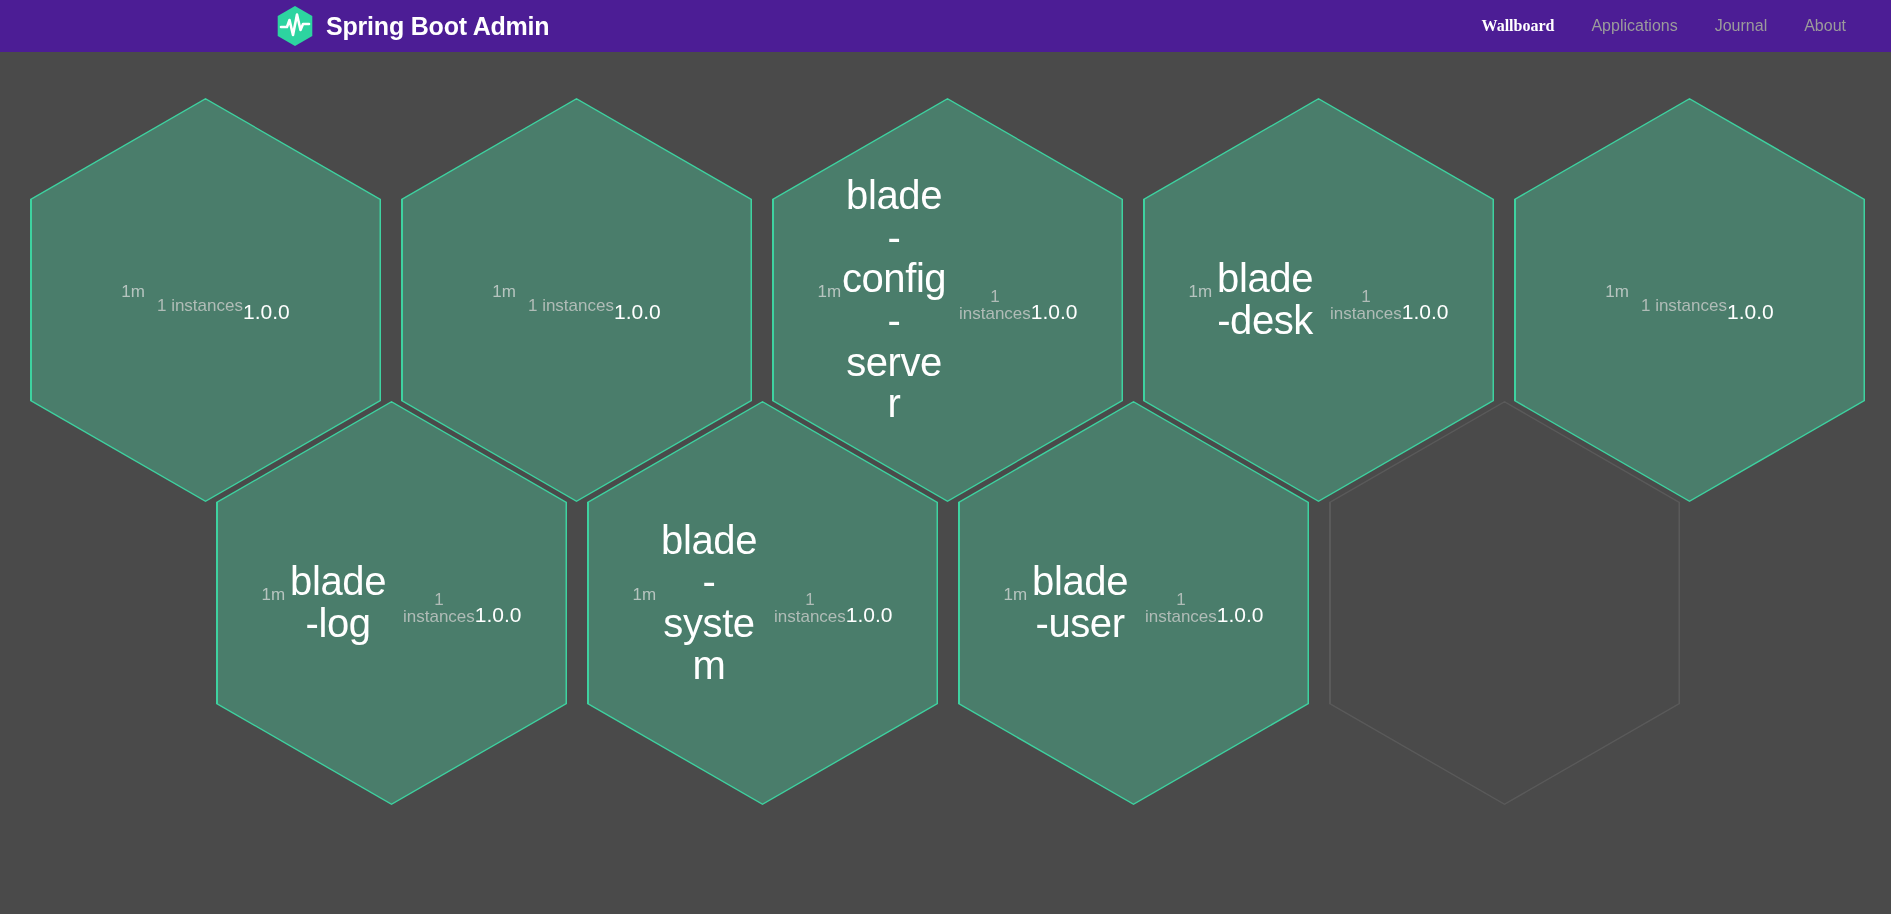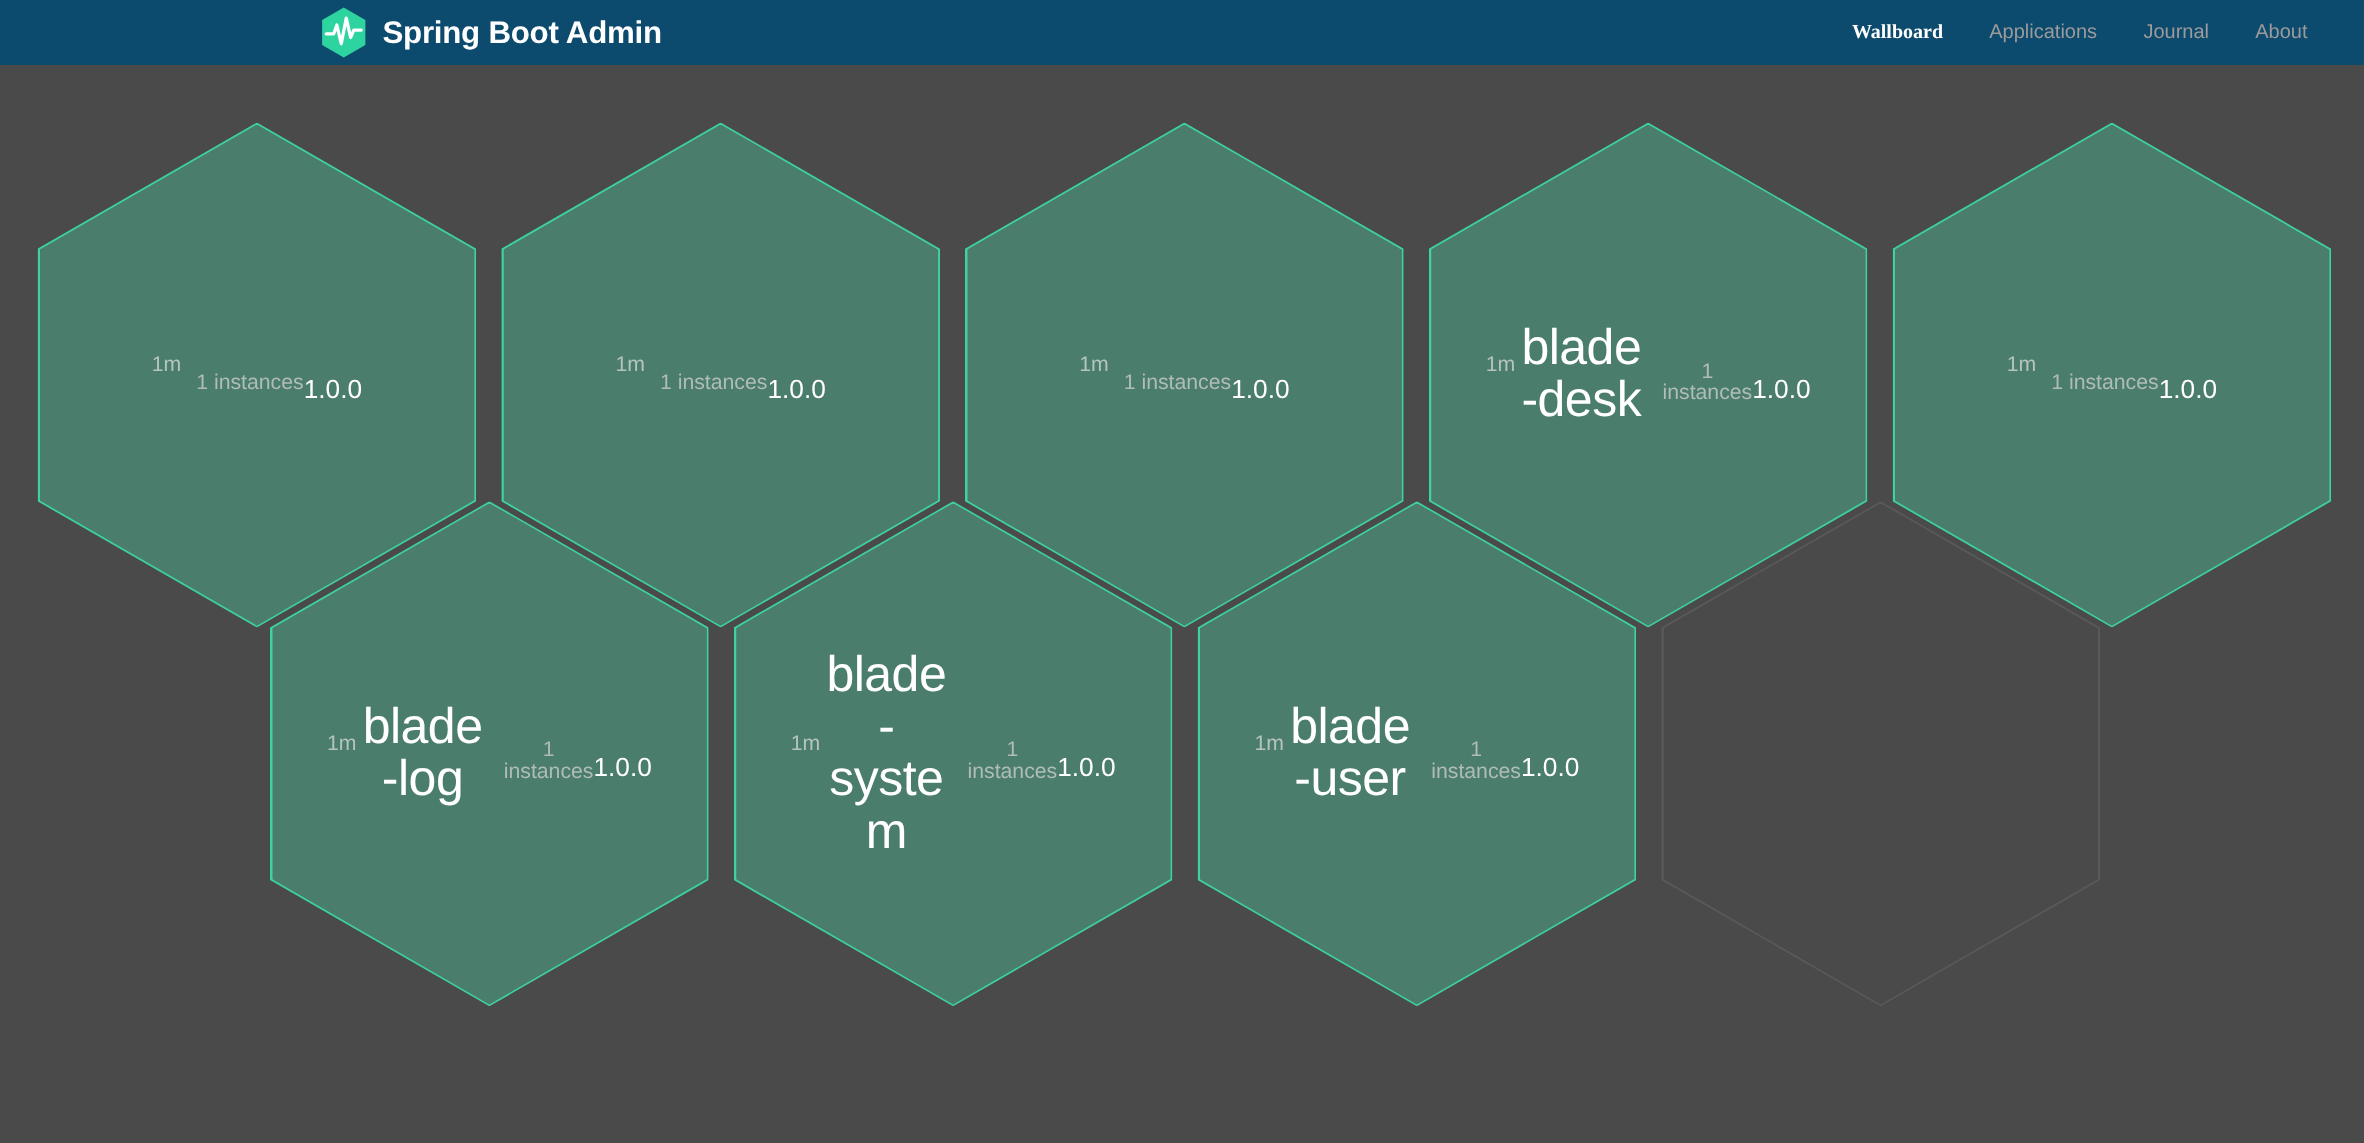--- a/index.html
+++ b/index.html
@@ -7,22 +7,22 @@
     width:1891px; height:914px;
     background:#4a4a4a;
     font-family:"Liberation Sans", sans-serif;
     overflow:hidden;
   }
 
   
   .navbar{
     position:absolute; top:0; left:0;
     width:1891px; height:52px;
-    background:#0c4a6e;
-    display:flex; align-items:center;
+    background:#4c1d95;
+    display:flex; align-items:center;padding-left:20px;
   }
   .brand{
     display:flex; align-items:center; gap:11px;
     margin-left:255px;
     text-decoration:none;
   }
   .brand-logo{ width:40px; height:42px; display:block; flex:none; }
   .brand-title{
     color:#ffffff;
     font-size:25px;
@@ -136,20 +136,21 @@
     <div class="hex-inner">
       <div class="hex-uptime">1m</div>
       <div class="hex-instances">1 instances</div>
       <div class="hex-version">1.0.0</div>
     </div>
   </div>
 
   <div class="hex" style="left:772px; top:46px;">
     <div class="hex-inner">
       <div class="hex-uptime">1m</div>
+      <div class="hex-name">blade-config-server</div>
       <div class="hex-instances">1 instances</div>
       <div class="hex-version">1.0.0</div>
     </div>
   </div>
 
   <div class="hex" style="left:1143px; top:46px;">
     <div class="hex-inner">
       <div class="hex-uptime">1m</div>
       <div class="hex-name">blade-desk</div>
       <div class="hex-instances">1 instances</div>

